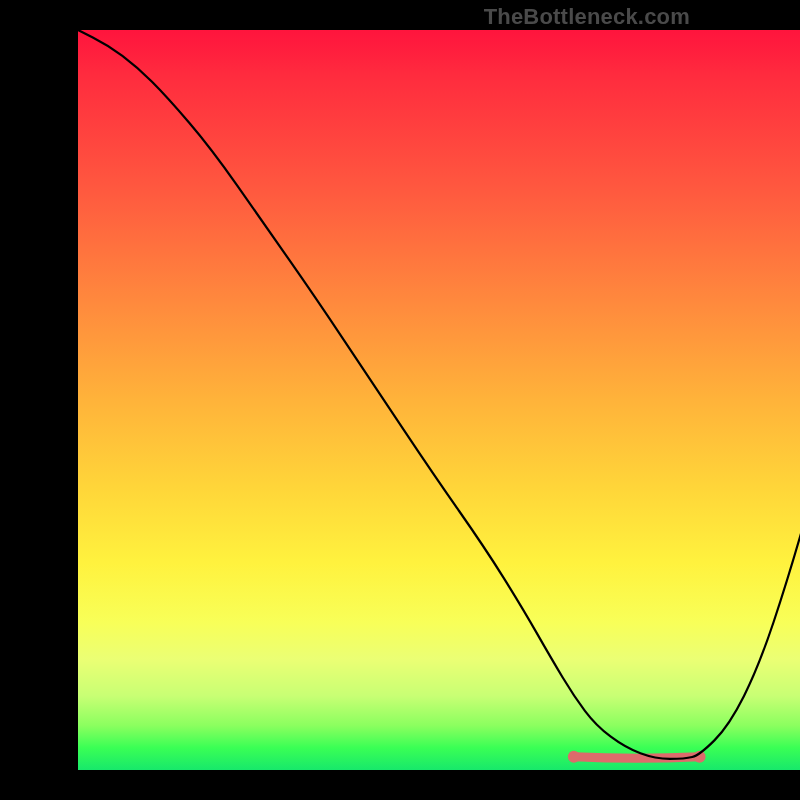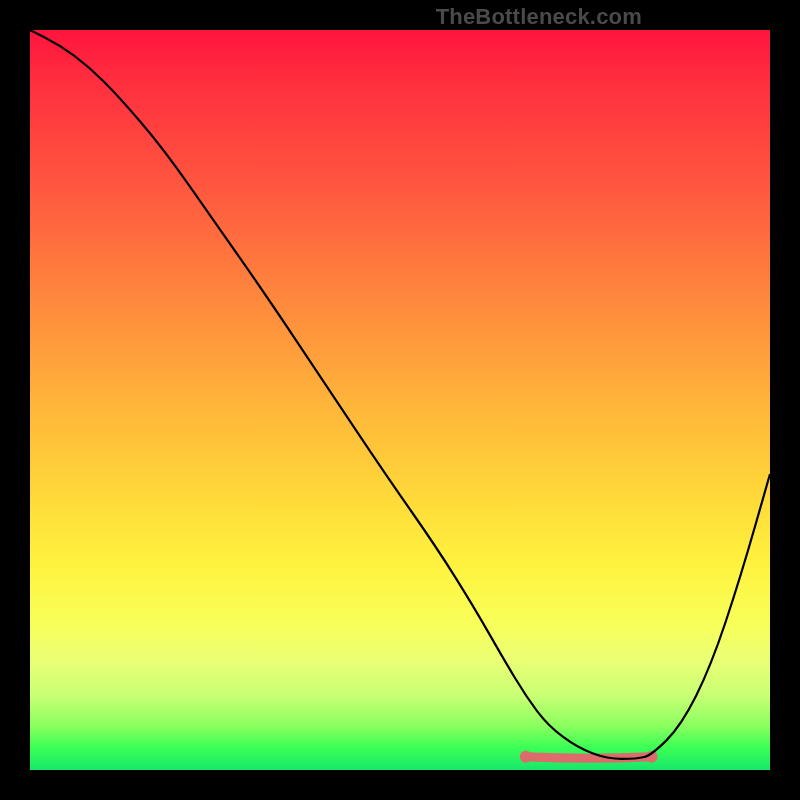--- a/index.html
+++ b/index.html
@@ -9,20 +9,21 @@
     height: 800px;
     background: #000;
     font-family: Arial, Helvetica, sans-serif;
     overflow: hidden;
   }
   .frame {
     position: relative;
     width: 652px;
     height: 800px;
     background: #000;
+    margin-left: 48px;
   }
   .watermark {
     position: absolute;
     top: 4px;
     right: 10px;
     color: #4a4a4a;
     font-size: 22px;
     font-weight: 600;
     letter-spacing: 0.2px;
     user-select: none;

